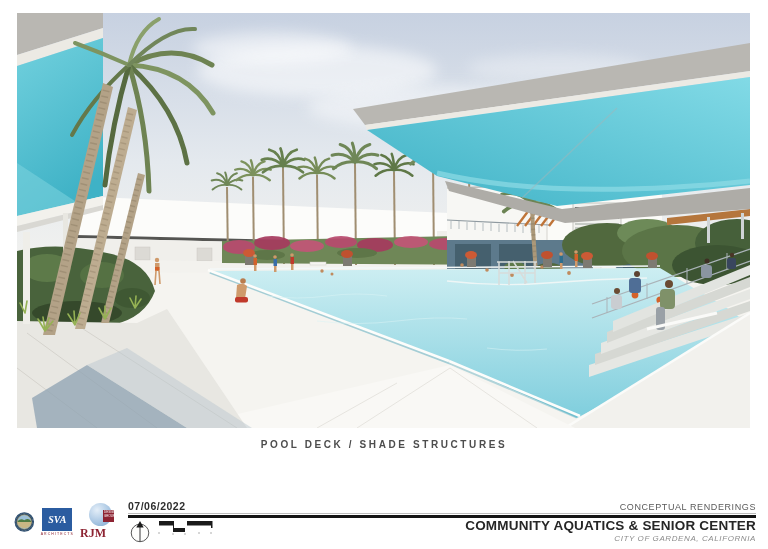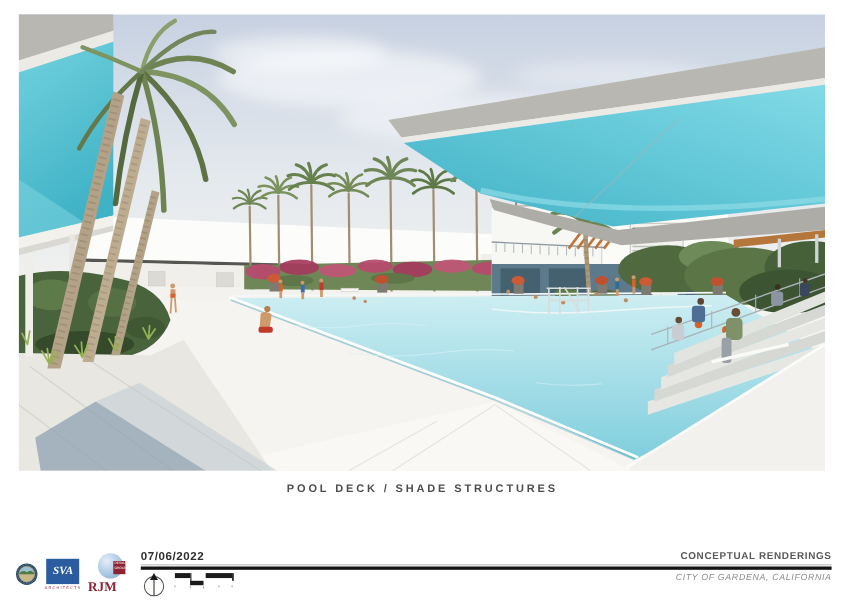--- a/index.html
+++ b/index.html
@@ -17,24 +17,24 @@
            font-style:italic;font-family:"Liberation Serif",serif;font-weight:bold;}
   .sva-sub{font-size:3.5px;letter-spacing:1.1px;color:var(--c-rjm_red,#8d2332);margin-top:1px;}
   .rjm{position:relative;width:40px;height:42px;flex:0 0 auto;}
   .rjm-globe{position:absolute;left:9px;top:2px;width:23px;height:23px;border-radius:50%;
              background:radial-gradient(circle at 35% 30%, #e4eef8 0%, #aac7e3 55%, #7ea6cd 100%);}
   .rjm-dg{position:absolute;left:23px;top:9px;width:11px;height:12px;background:var(--c-rjm_red,#8d2332);
           color:#fff;font-size:3px;line-height:1.2;padding:1px;box-sizing:border-box;overflow:hidden;}
   .rjm-text{position:absolute;left:0;bottom:2px;font-family:"Liberation Serif",serif;font-weight:bold;
             font-size:12px;color:var(--c-rjm_red,#8d2332);letter-spacing:0;}
   .tb{flex:1;display:flex;flex-direction:column;}
-  .tb-row1{display:flex;justify-content:space-between;align-items:flex-start;
+  .tb-row1{display:flex;justify-content:space-between;align-items:flex-end;
            border-bottom:1px solid #bdbdbd;padding-bottom:1px;}
   .tb-date{font-size:10.5px;font-weight:bold;color:#2e2e2e;letter-spacing:.5px;}
-  .tb-series{font-size:9px;color:#5a5a5a;letter-spacing:.6px;font-weight:bold;}
+  .tb-series{font-size:9px;color:#5a5a5a;letter-spacing:.6px;}
   .tb-bar{height:3px;background:#141414;margin-top:1px;}
   .tb-row2{display:flex;justify-content:space-between;align-items:flex-start;margin-top:1px;}
   .tb-symbols{display:flex;align-items:flex-start;gap:6px;padding-top:1px;}
   .tb-right{text-align:right;}
   .tb-title{font-size:13.5px;font-weight:bold;color:#262626;letter-spacing:.2px;line-height:1.05;}
   .tb-loc{font-size:8px;color:#8c8c8c;letter-spacing:.6px;margin-top:1px;font-style:italic;}
 </style>
 </head>
 <body>
 
@@ -396,17 +396,18 @@
         <svg width="58" height="16" viewBox="0 0 58 16">
           <rect x="1" y="1" width="14" height="4.5" fill="#1a1a1a"></rect>
           <rect x="15" y="8" width="12" height="4" fill="#1a1a1a"></rect>
           <rect x="15" y="1" width="1" height="11" fill="#1a1a1a"></rect>
           <rect x="29" y="1" width="24" height="4.5" fill="#1a1a1a"></rect>
           <rect x="53" y="1" width="1.5" height="7" fill="#1a1a1a"></rect>
           <path d="M1,12 v2 M15,13 v2 M27,13 v2 M41,12 v2 M53,12 v2" stroke="#9a9a9a" stroke-width=".8" fill="none"></path>
         </svg>
       </div>
       <div class="tb-right">
+        <div class="tb-title">COMMUNITY AQUATICS &amp; SENIOR CENTER</div>
         <div class="tb-loc">CITY OF GARDENA, CALIFORNIA</div>
       </div>
     </div>
   </div>
 </div>
 
 </body></html>

